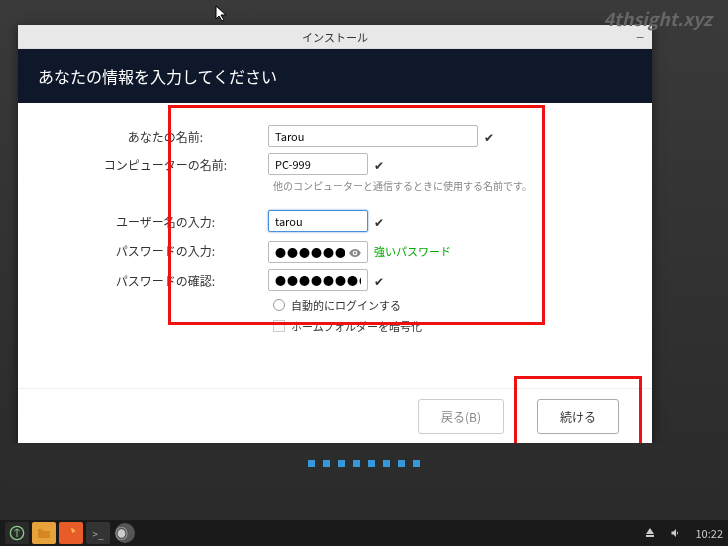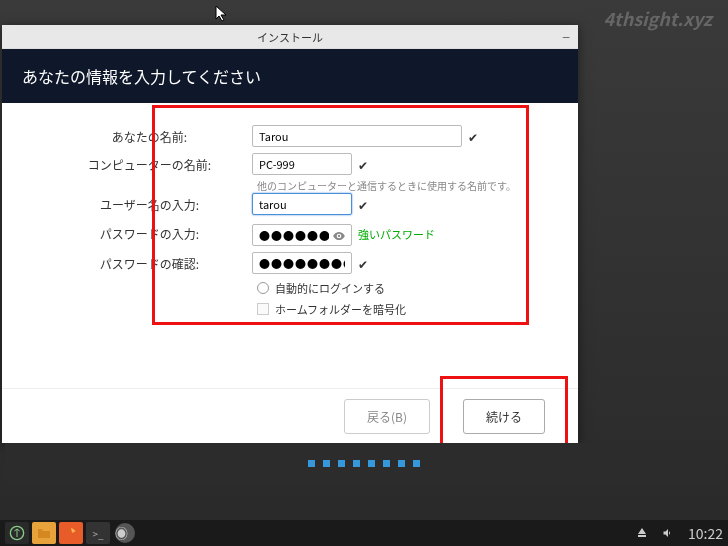--- a/index.html
+++ b/index.html
@@ -1,56 +1,56 @@
 <!DOCTYPE html>
 <html><head>
 <meta charset="utf-8">
 <style>
   * { box-sizing: border-box; margin: 0; padding: 0; font-family: "Noto Sans CJK JP", sans-serif; }
   body { width: 728px; height: 546px; background: #000; overflow: hidden; position: relative; }
   .watermark { position: absolute; top: 5px; right: 16px; color: #666; font-size: 18px; font-style: italic; font-weight: bold; z-index: 100; }
   .cursor { position: absolute; top: 4px; left: 215px; z-index: 200; }
   .desktop-bg { position: absolute; top: 0; left: 0; width: 728px; height: 520px; background: linear-gradient(180deg, #3a3a3a 0%, #2a2a2a 100%); }
-  .installer { position: absolute; top: 25px; left: 2px; width: 576px; height: 418px; background: #fff; box-shadow: 0 2px 10px rgba(0,0,0,0.5); }
+  .installer { position: absolute; top: 25px; left: 18px; width: 634px; height: 418px; background: #fff; box-shadow: 0 2px 10px rgba(0,0,0,0.5); }
   .titlebar { height: 24px; background: #e8e8e8; display: flex; align-items: center; justify-content: center; position: relative; border-bottom: 1px solid #ddd; }
   .titlebar-title { font-size: 11px; color: #333; }
   .titlebar-min { position: absolute; right: 8px; font-size: 14px; color: #666; cursor: default; }
   .header { background: #0f172a; color: #fff; padding: 15px 20px; font-size: 16px; }
   .content { position: relative; padding: 12px 0; height: 295px; }
   .redbox { position: absolute; top: 2px; left: 150px; width: 377px; height: 220px; border: 3px solid #e11; }
   .form { padding: 10px 0; }
   .row { display: flex; align-items: center; margin-bottom: 6px; padding-left: 50px; }
   .label { width: 200px; text-align: center; font-size: 12px; color: #333; padding-right: 5px; }
   .field { width: 210px; height: 22px; border: 1px solid #bbb; border-radius: 2px; font-size: 11px; padding: 0 6px; background: #fff; }
   .field.short { width: 100px; }
   .field.focused { border-color: #4a90d9; box-shadow: 0 0 2px #4a90d9; }
   .eye { position: absolute; right: 6px; top: 3px; color: #888; }
   .checkmark { color: #333; margin-left: 6px; font-size: 12px; }
-  .hint { font-size: 10px; color: #888; margin-left: 255px; margin-top: -3px; margin-bottom: 0; }
+  .hint { font-size: 10px; color: #888; margin-left: 255px; margin-top: -3px; margin-bottom: 17px; }
   .strength { color: #0a0; font-size: 11px; margin-left: 6px; }
   .radios { margin-left: 255px; }
   .radio-row, .check-row { display: flex; align-items: center; font-size: 11px; color: #333; margin-bottom: 5px; }
   .radio { width: 12px; height: 12px; border: 1px solid #999; border-radius: 50%; margin-right: 6px; display: flex; align-items: center; justify-content: center; }
   .radio.checked { border-color: #2196f3; }
   .radio.checked::after { content: ''; width: 6px; height: 6px; background: #2196f3; border-radius: 50%; }
   .checkbox { width: 12px; height: 12px; border: 1px solid #ccc; margin-right: 6px; background: #fafafa; }
   .footer { position: absolute; bottom: 0; left: 0; right: 0; height: 55px; border-top: 1px solid #eee; display: flex; align-items: center; justify-content: flex-end; padding-right: 10px; gap: 10px; }
   .btn { padding: 8px 22px; font-size: 12px; border: 1px solid #ccc; background: #fff; border-radius: 3px; color: #888; }
   .btn.primary { color: #333; border-color: #aaa; }
   .redbox2 { border: 3px solid #e11; padding: 20px; }
   .dots-area { position: absolute; top: 443px; left: 5px; width: 718px; height: 40px; background: #2c2c2c; display: flex; align-items: center; justify-content: center; gap: 8px; }
   .dot { width: 7px; height: 7px; background: #3598db; }
   .taskbar { position: absolute; bottom: 0; left: 0; width: 728px; height: 26px; background: #1a1a1a; display: flex; align-items: center; padding: 0 5px; }
   .tb-item { width: 24px; height: 22px; margin-right: 3px; display: flex; align-items: center; justify-content: center; border-radius: 2px; font-size: 13px; }
   .tb-menu { background: #2a2a2a; color: #8c8; }
   .tb-files { background: #e8a23c; }
   .tb-firefox { background: #e85c2a; color:#fff; }
   .tb-term { background: #333; color: #aaa; font-size: 10px; }
   .tb-disc { background: #555; color: #ccc; border-radius: 50%; width: 20px; height: 20px; }
-  .tb-right { margin-left: auto; display: flex; align-items: center; color: #ccc; font-size: 14px; gap: 14px; }
+  .tb-right { margin-left: auto; display: flex; align-items: center; color: #ccc; font-size: 11px; gap: 14px; }
   .tb-icon { font-size: 12px; }
   .pw-wrap { position: relative; width: 100px; }
   .pw-input { width: 100px; height: 22px; border: 1px solid #bbb; border-radius: 2px; font-size: 11px; padding: 0 22px 0 6px; letter-spacing: 1px; }
 </style>
 </head>
 <body>
 
 <div class="desktop-bg"></div>
 <div class="watermark">4thsight.xyz</div>
 

